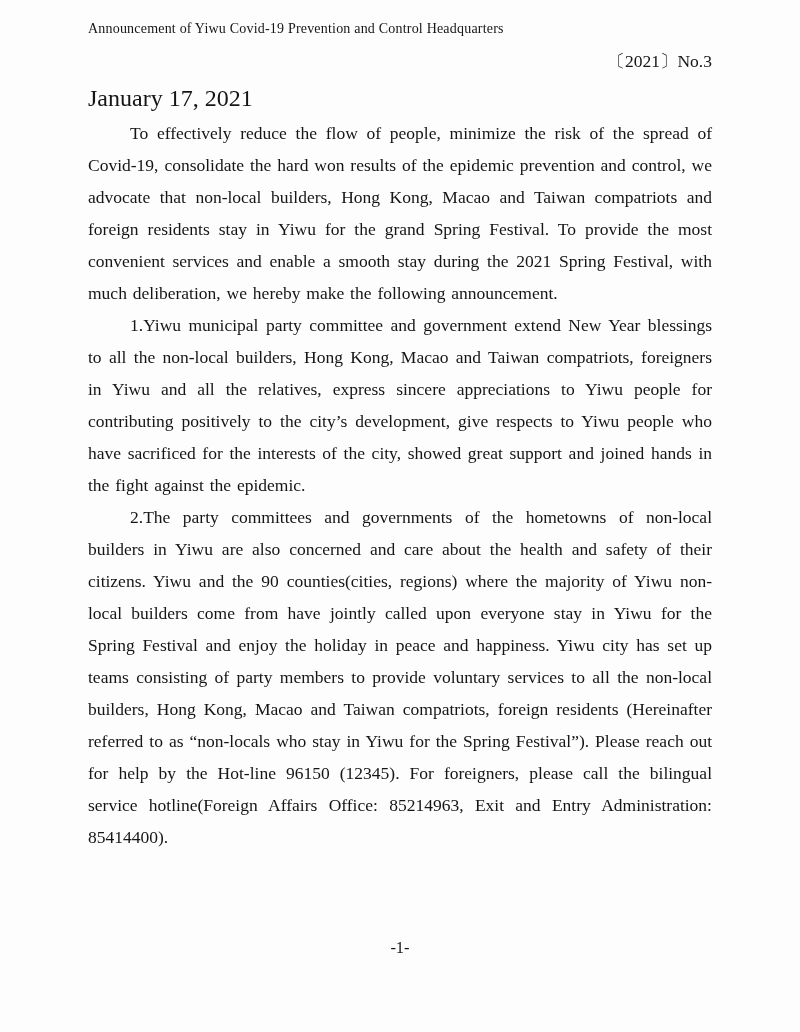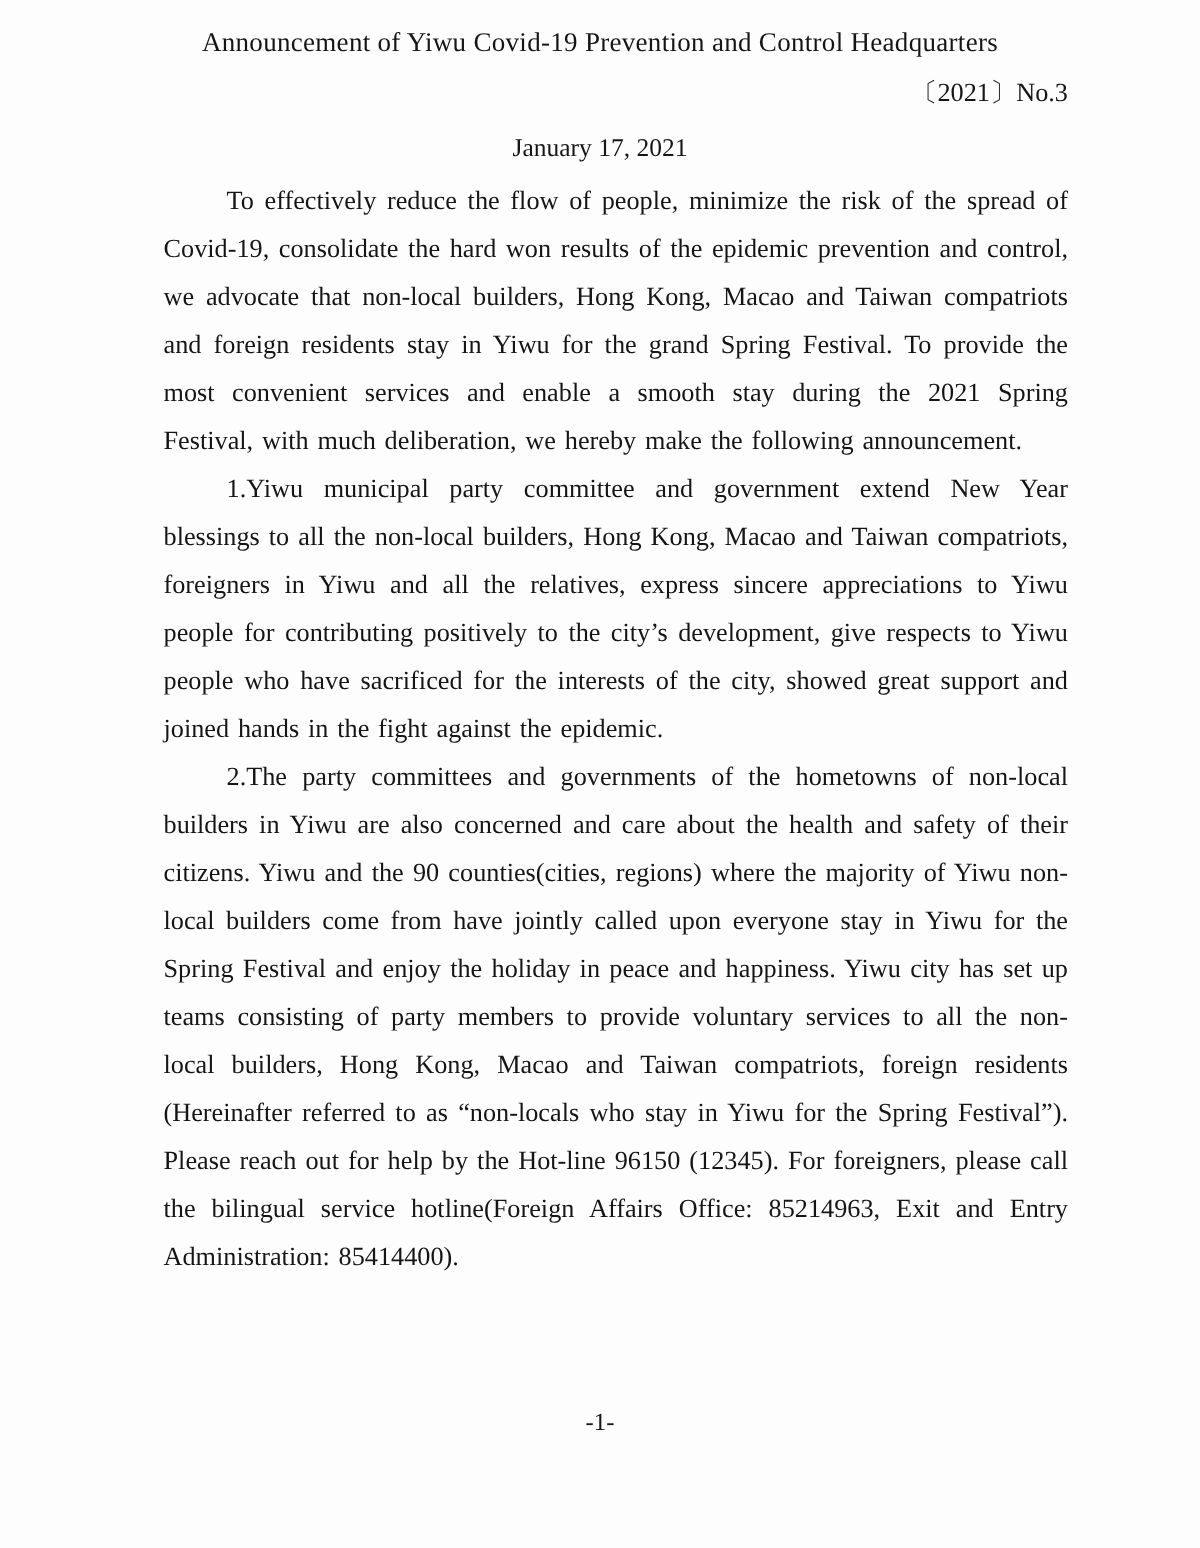--- a/index.html
+++ b/index.html
@@ -13,43 +13,42 @@
     height: 1032px;
     margin: 0 auto;
     background: #fdfdfd;
     color: #151515;
     font-family: "Liberation Serif", "DejaVu Serif", serif;
     box-sizing: border-box;
     padding: 12px 88px 0 88px;
     overflow: hidden;
   }
   .doc-title {
-    font-size: 18px;
+    font-size: 14px;
     font-weight: normal;
-    text-align: center;
+    text-align: left;
     margin: 0;
     line-height: 33px;
     letter-spacing: 0.2px;
     white-space: nowrap;
   }
   .doc-number {
     font-size: 17.5px;
     text-align: right;
     line-height: 33px;
     margin: 0;
   }
   .doc-date {
-    font-size: 17px;
-    text-align: center;
+    font-size: 24px;
+    text-align: left;
     line-height: 33px;
     margin: 4px 0 0 0;
   }
   .doc-body {
     margin-top: 2px;
-    margin-left: 21px;
   }
   .doc-body p {
     margin: 0;
     font-size: 17.5px;
     line-height: 32px;
     text-align: justify;
     text-indent: 42px;
     word-spacing: 1.5px;
   }
   .page-number {

